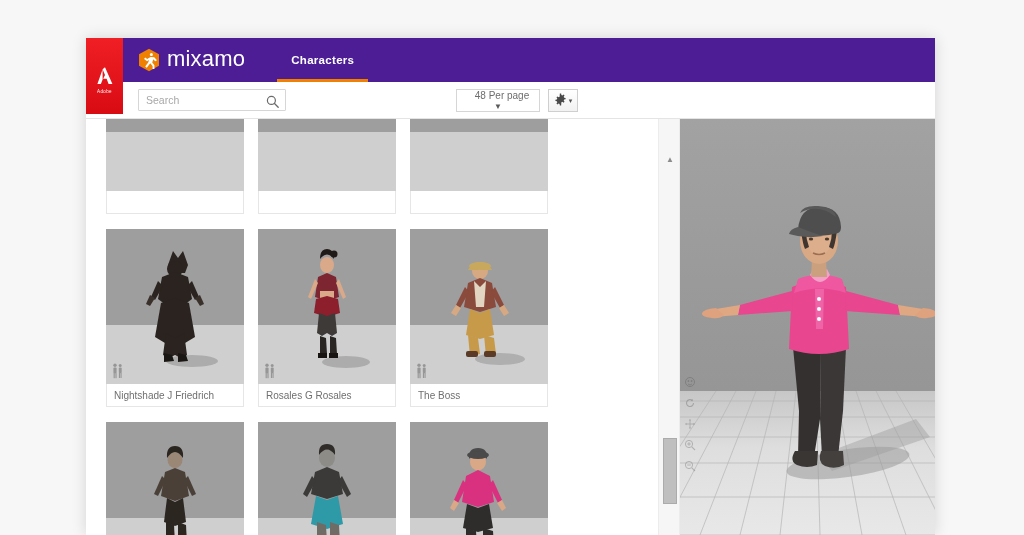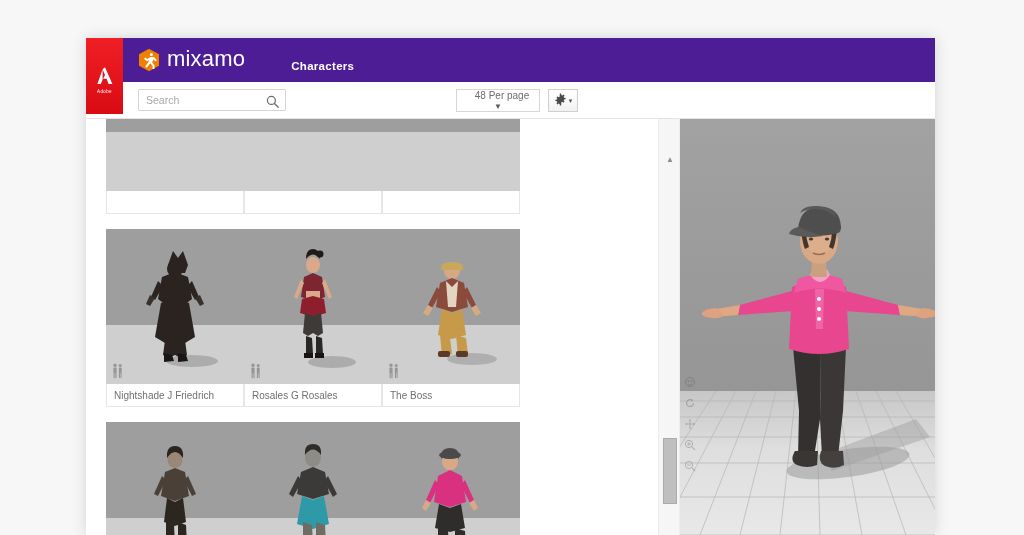--- a/index.html
+++ b/index.html
@@ -85,21 +85,21 @@
     color: #ffffff;
     font-size: 22px;
     letter-spacing: .2px;
     font-weight: 400;
     line-height: 1;
     padding-bottom: 2px;
   }
 
   #nav-tabs {
     display: flex;
-    align-items: flex-end;
+    align-items: center;
     height: 56px;
     margin-left: 32px;
   }
   .nav-tab {
     position: relative;
     display: flex;
     align-items: center;
     padding: 0 14px;
     font-size: 11.5px;
     color: #9b9b98;
@@ -205,21 +205,21 @@
 
   #grid {
     position: absolute;
     left: 20px;
     top: -83px;
     width: 470px;
   }
 
   .grid-row {
     display: flex;
-    gap: 0;
+    gap: 14px;
     margin-bottom: 15px;
   }
 
   .card {
     width: 138px;
     background: #fff;
     cursor: pointer;
   }
   .card-thumb {
     width: 138px;

